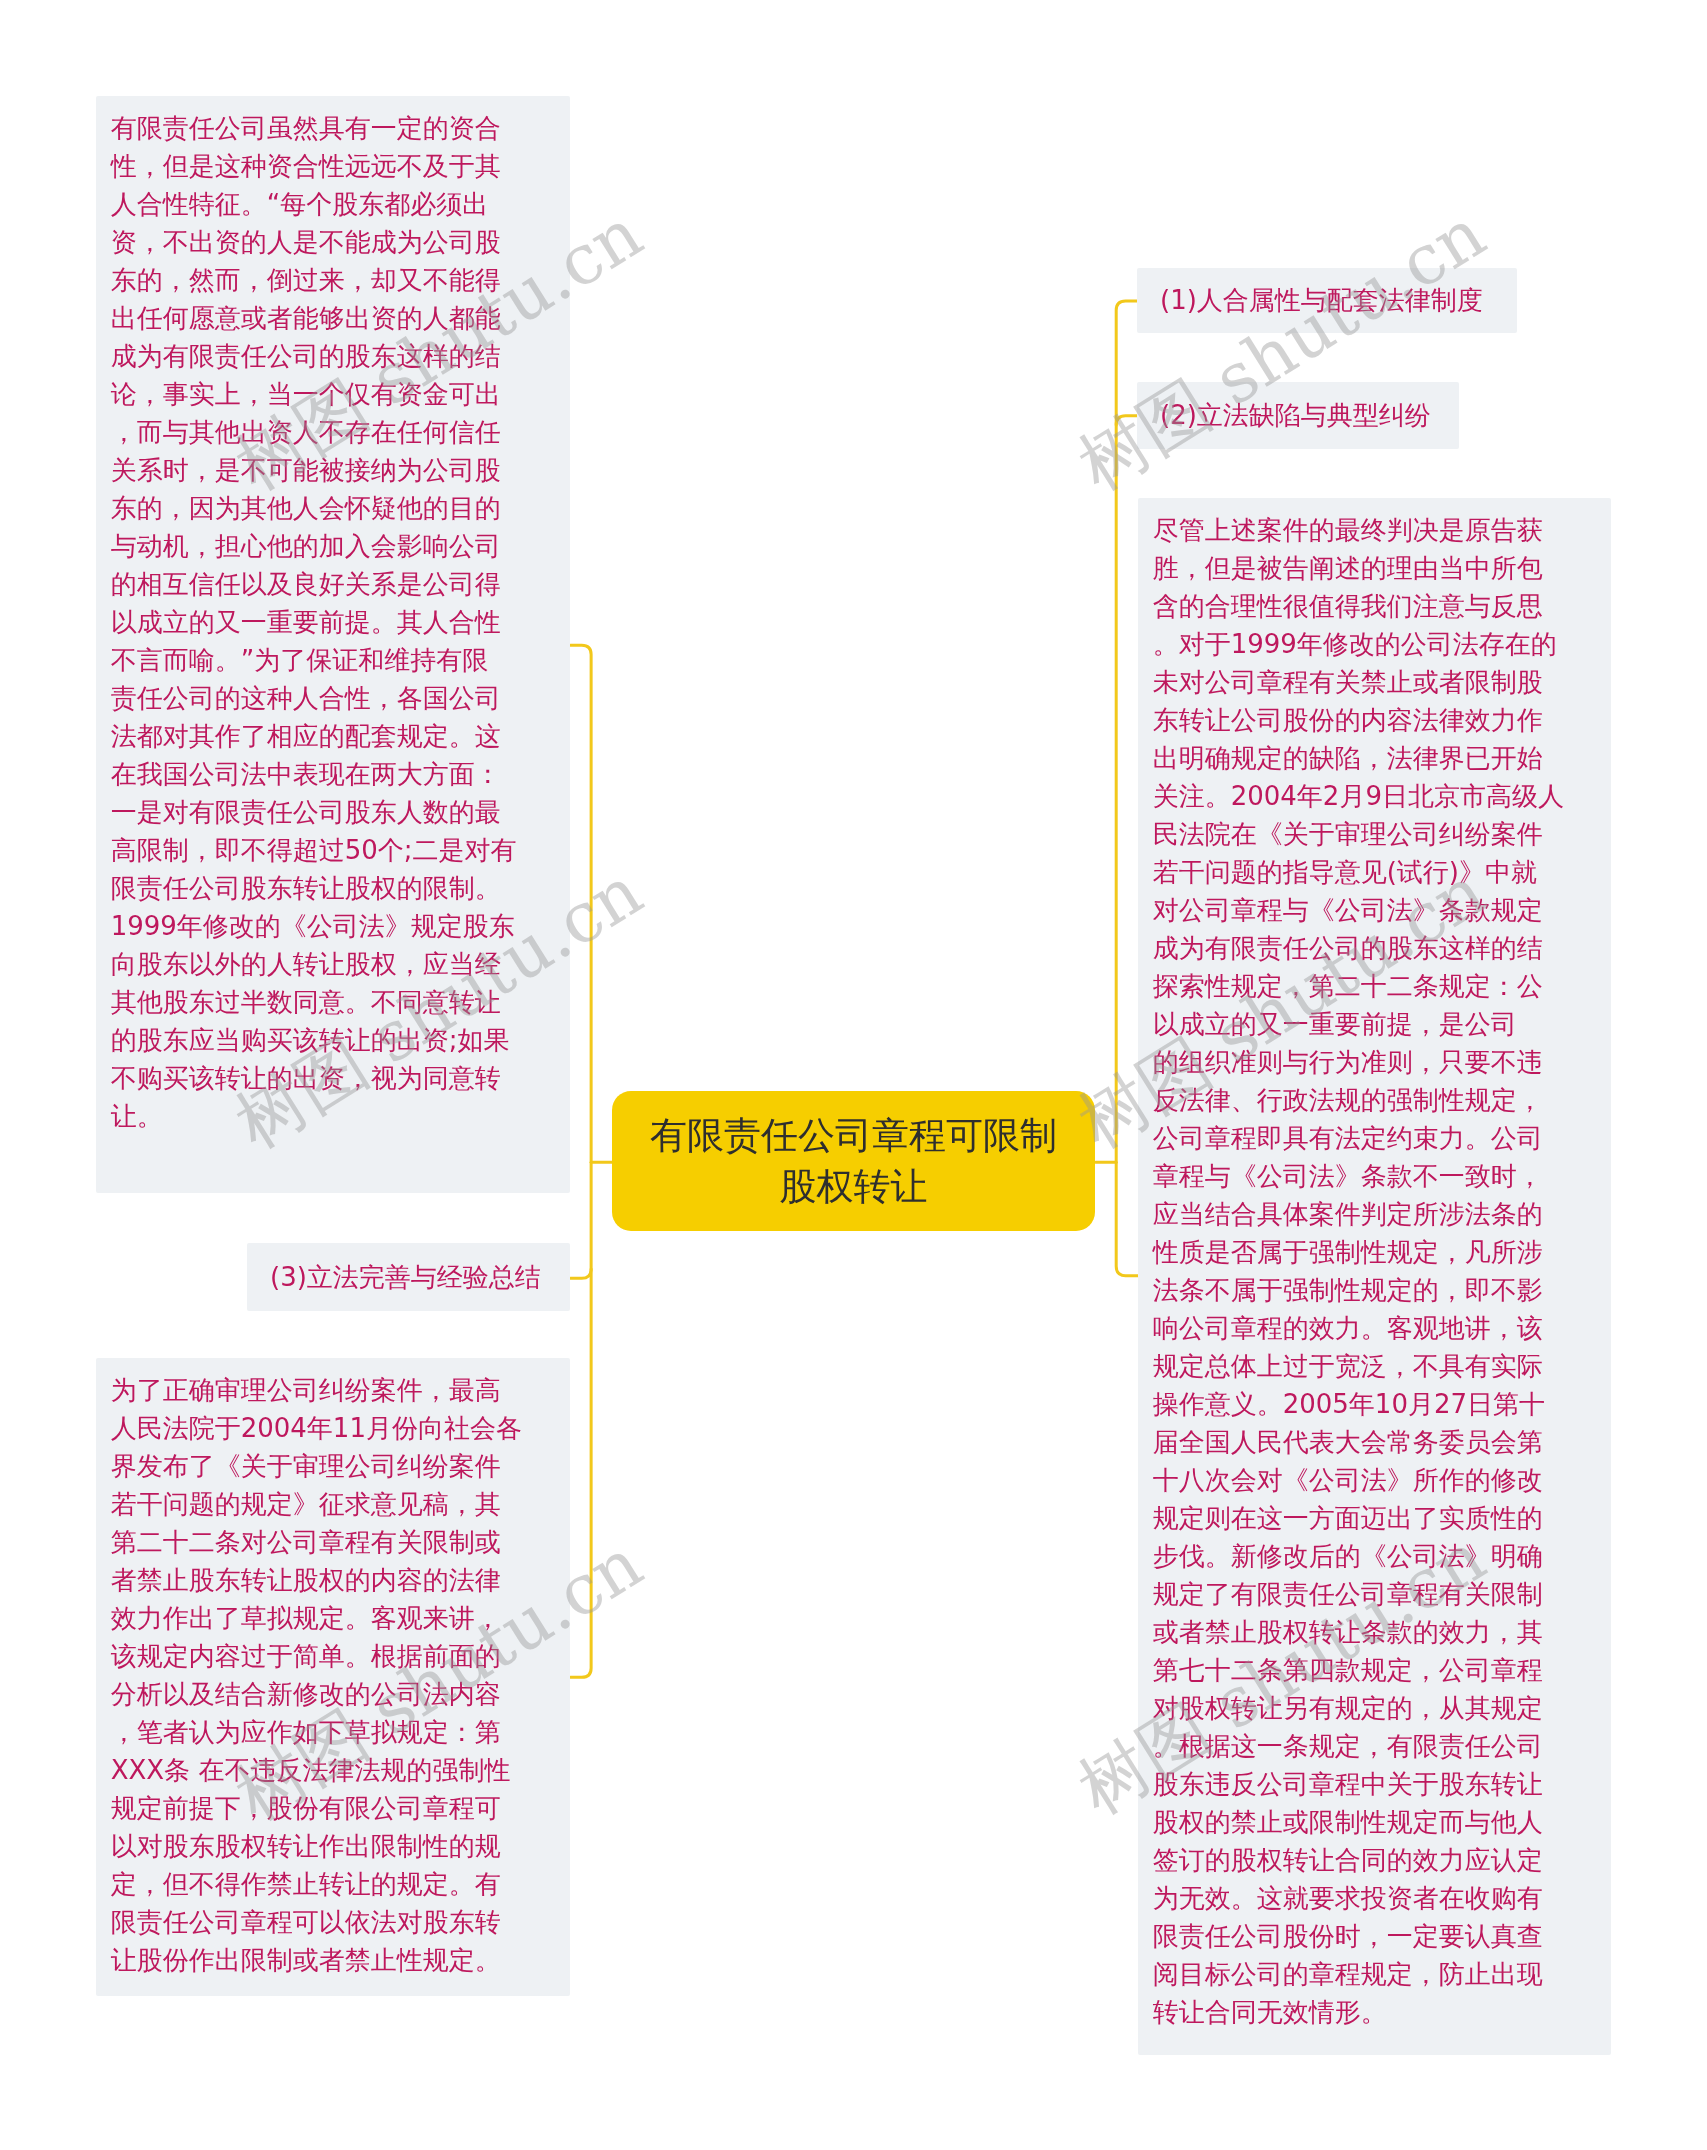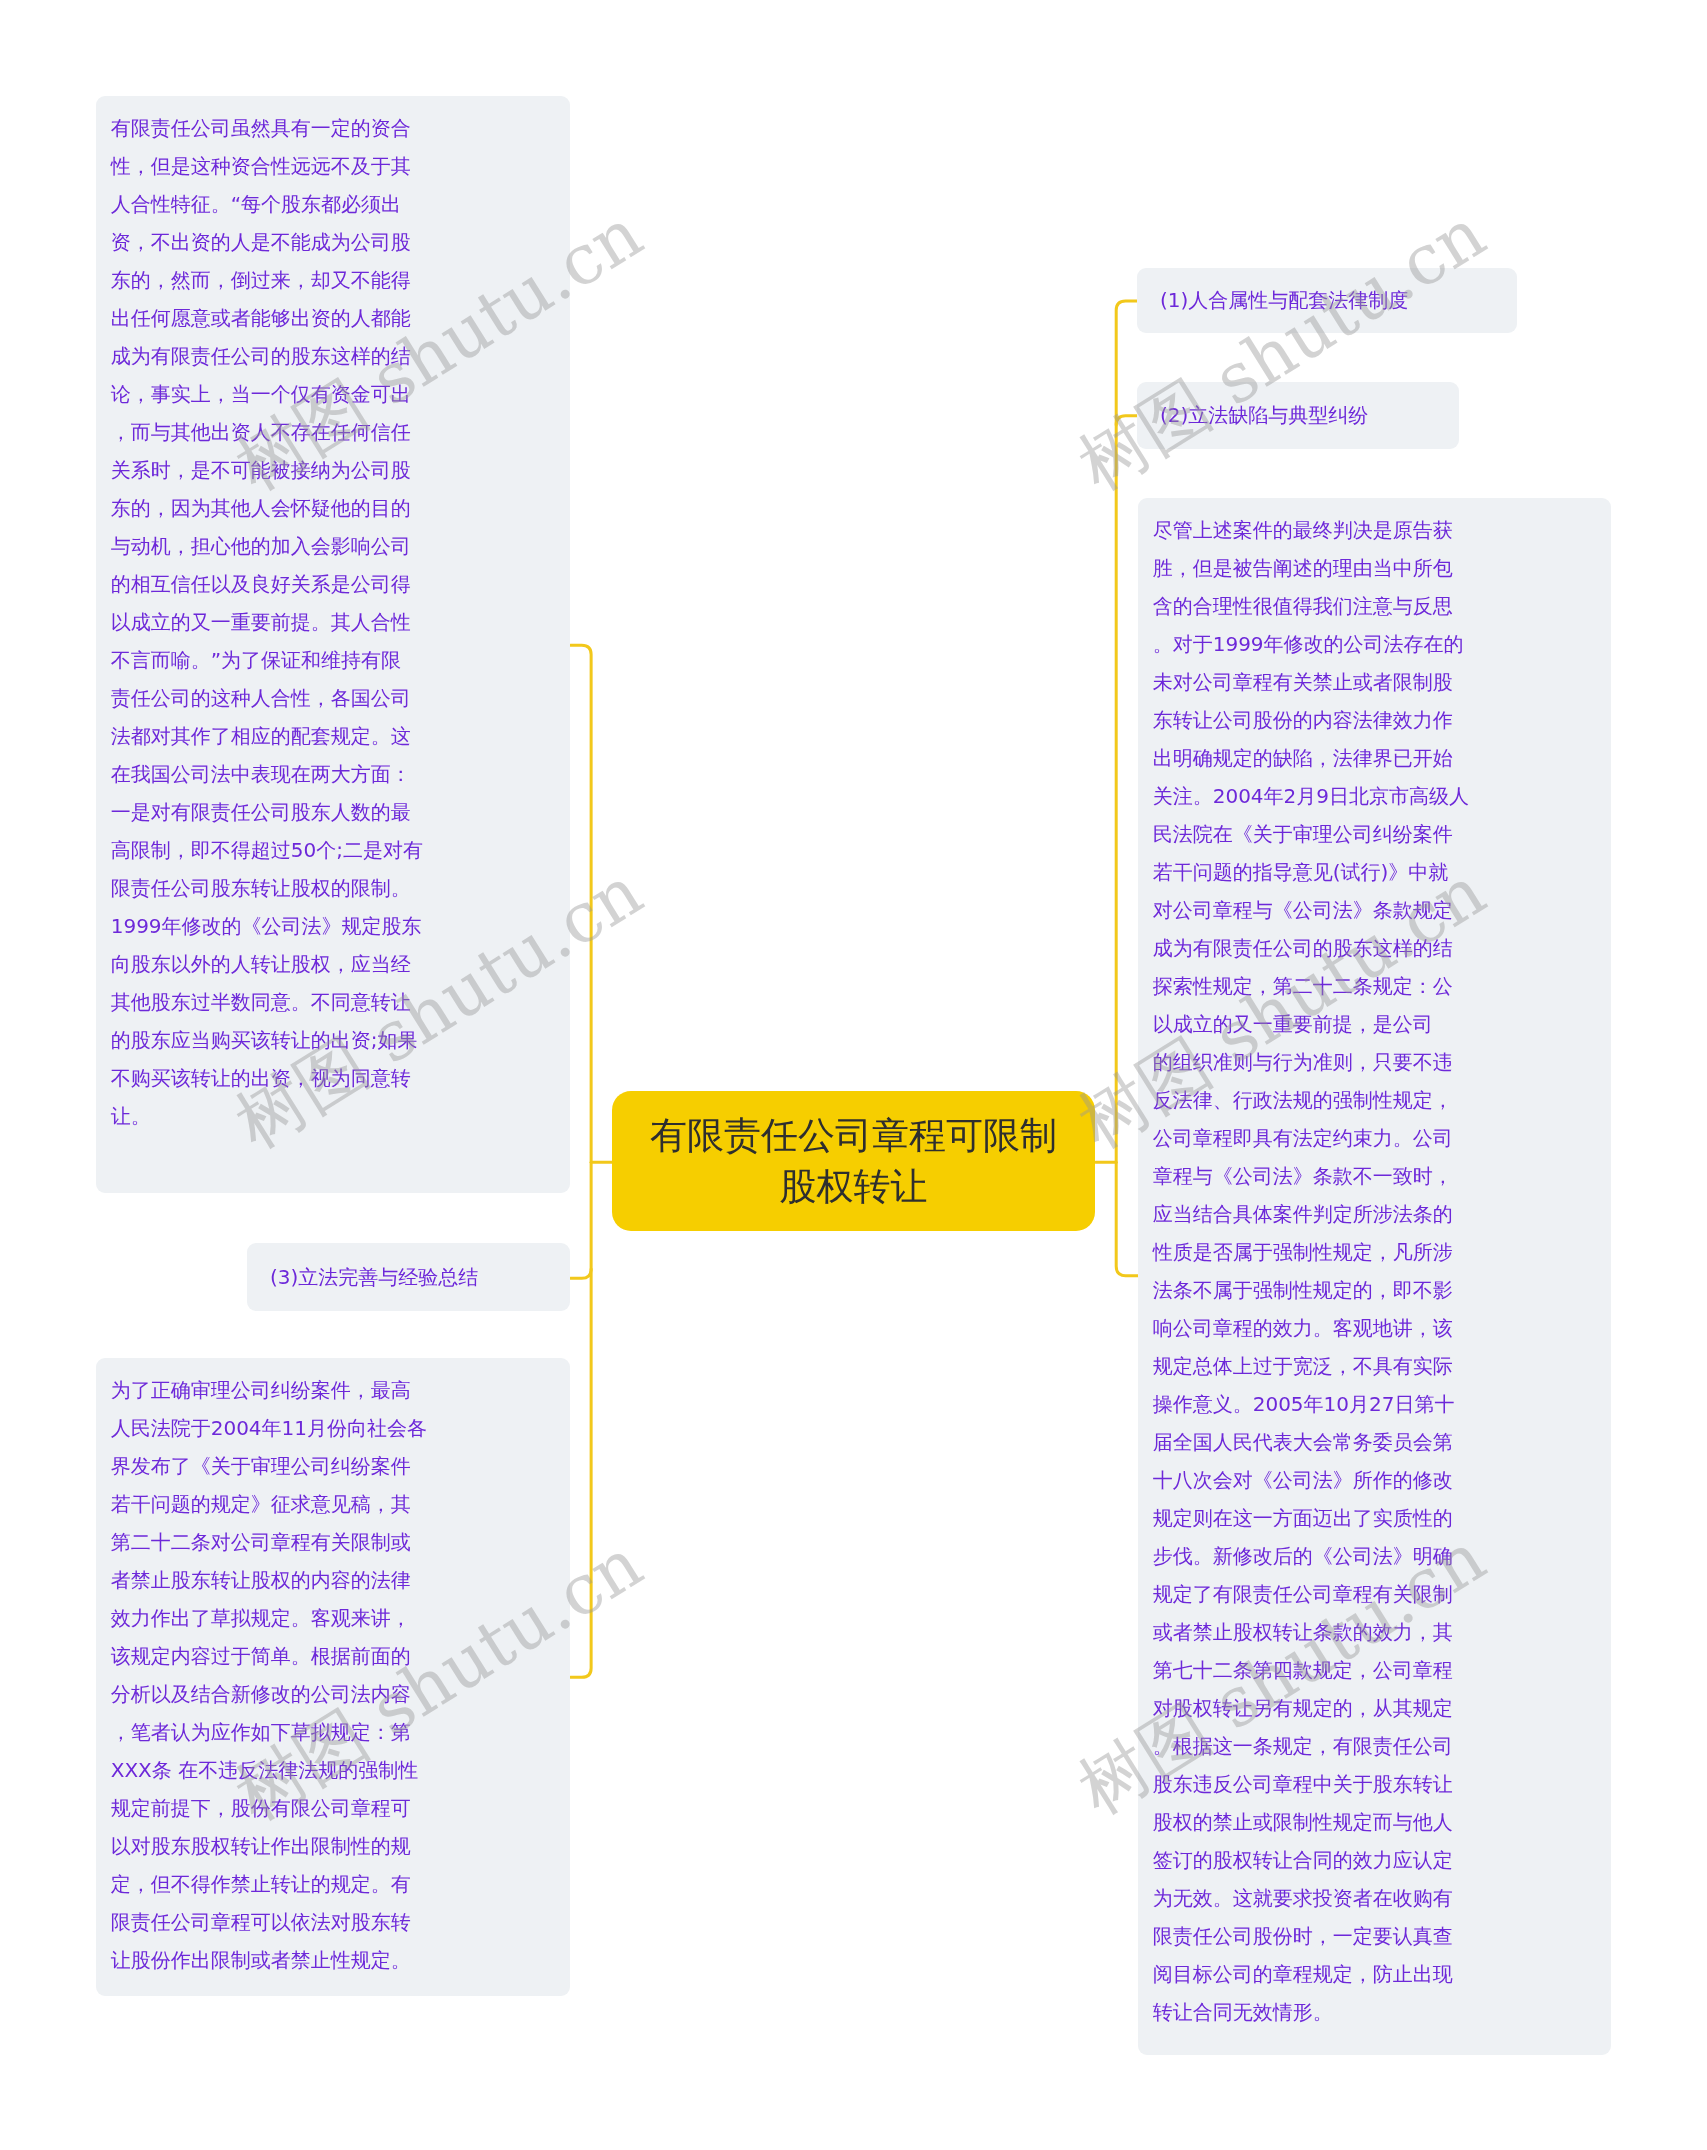--- a/index.html
+++ b/index.html
@@ -31,24 +31,24 @@
     svg.connectors path {
       fill: none;
       stroke: #F2C81B;
       stroke-width: 4.5;
       stroke-linecap: round;
     }
     .node {
       position: absolute;
       box-sizing: border-box;
       background: #EEF1F4;
-      border-radius: 9px;
+      border-radius: 2px;
       z-index: 2;
-      font-size: 20px;
-      color: #6d28d9;
+      font-size: 26px;
+      color: #be185d;
     }
     .node.topic {
       display: flex;
       align-items: center;
       padding: 0 23px;
       white-space: nowrap;
     }
     .node.detail {
       padding: 13.3px 14.7px 6.7px 14.7px;
     }

